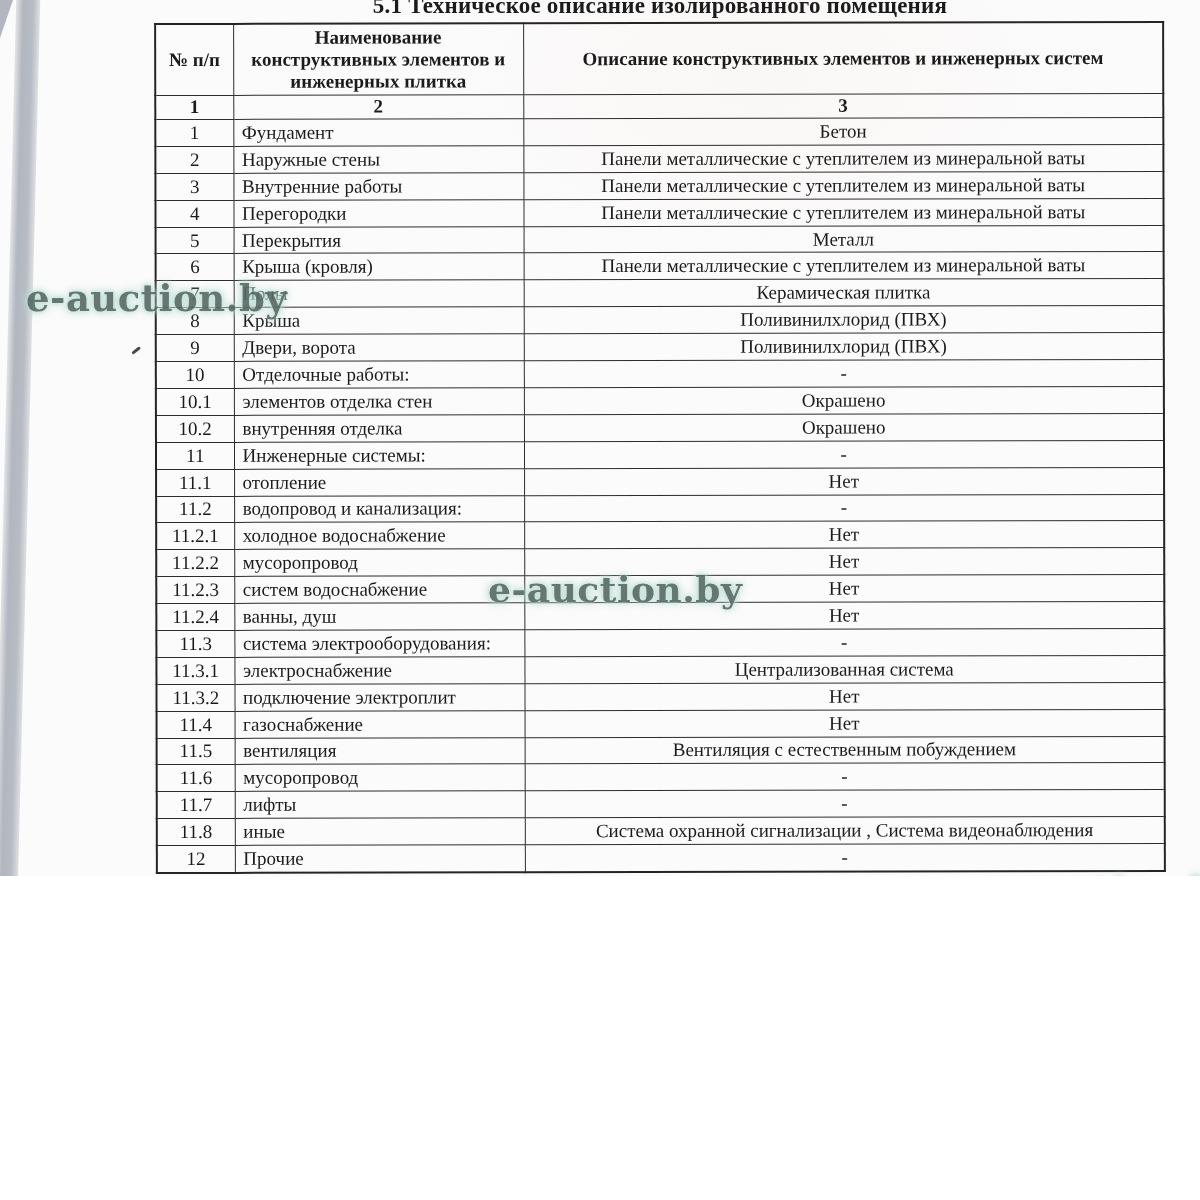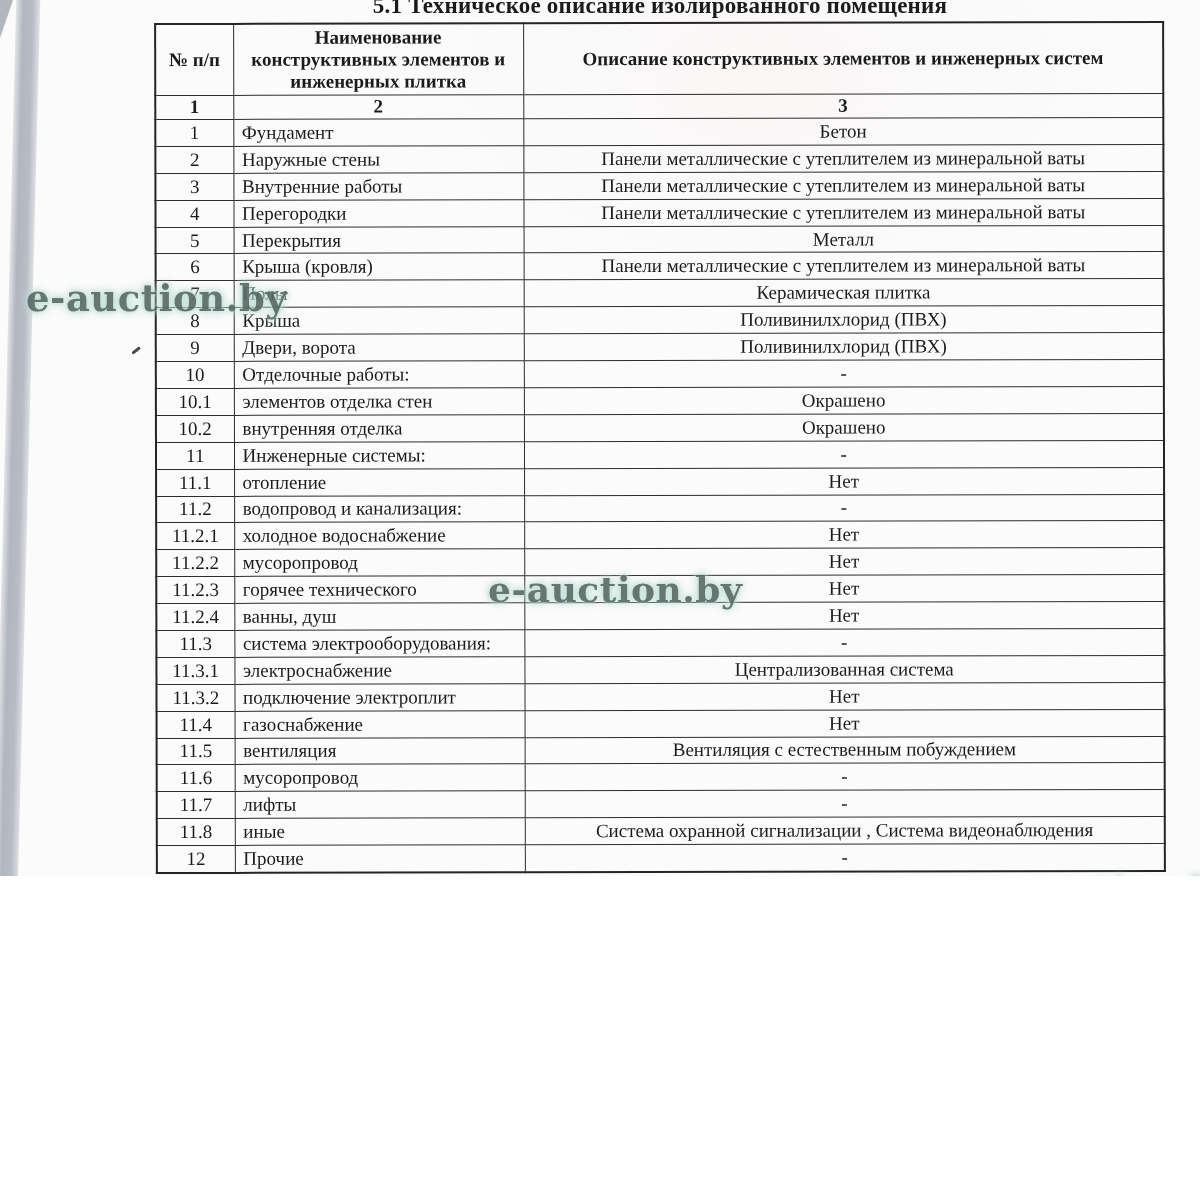--- a/index.html
+++ b/index.html
@@ -177,21 +177,21 @@
           <td class="name">холодное водоснабжение</td>
           <td class="desc">Нет</td>
         </tr>
         <tr>
           <td class="num">11.2.2</td>
           <td class="name">мусоропровод</td>
           <td class="desc">Нет</td>
         </tr>
         <tr>
           <td class="num">11.2.3</td>
-          <td class="name">горячее технического</td>
+          <td class="name">систем водоснабжение</td>
           <td class="desc">Нет</td>
         </tr>
         <tr>
           <td class="num">11.2.4</td>
           <td class="name">ванны, душ</td>
           <td class="desc">Нет</td>
         </tr>
         <tr>
           <td class="num">11.3</td>
           <td class="name">система электрооборудования:</td>

